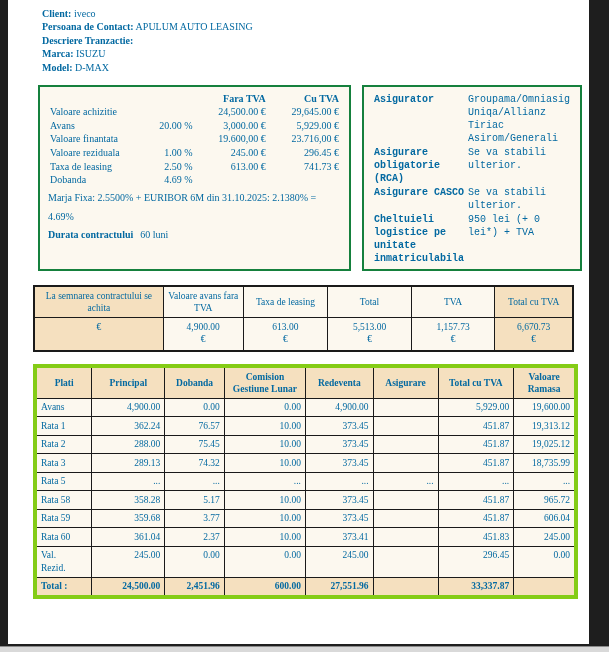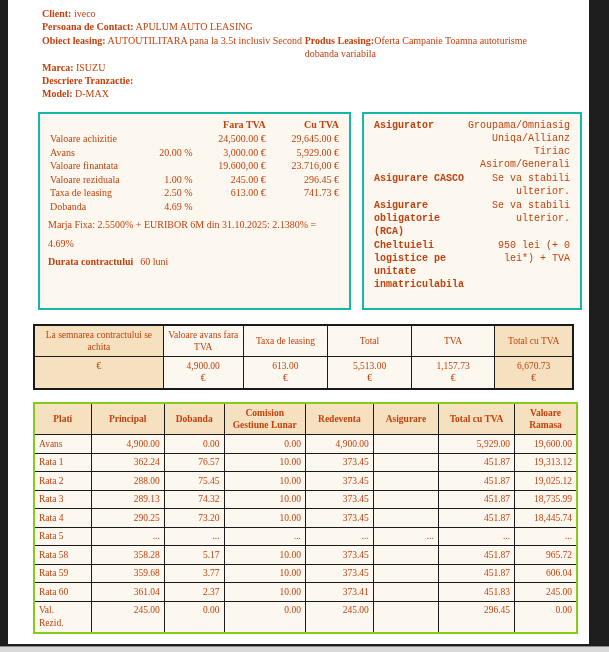--- a/index.html
+++ b/index.html
@@ -1,85 +1,81 @@
 <!DOCTYPE html>
 <html><head>
 <meta charset="utf-8">
 <style>
   * { margin:0; padding:0; box-sizing:border-box; }
   html,body { background:#4a4a4a; }
   .viewer {
     position:relative; width:609px; height:652px; background:#1e1e1e;
-    font-family:"Liberation Serif","DejaVu Serif",serif; color:#c2410c; overflow:hidden;
+    font-family:"Liberation Serif","DejaVu Serif",serif; color:#0369a1; overflow:hidden;
   }
   .page {
     position:absolute; left:8px; top:0; width:581px; height:644px;
     background:#ffffff; padding:7px 11px 0 25px;
   }
   .bottom-bar {
     position:absolute; left:0; bottom:0; width:609px; height:6px;
     background:#d9d9d9; border-top:1px solid #8a8a8a;
   }
   
   .info { margin-left:9px; font-size:10px; line-height:13.4px; }
   .lbl { font-weight:bold; }
   .two-col { display:flex; }
   .col-left { width:49%; }
   .col-right { width:46%; }
   
   .boxes-row { display:flex; gap:11px; margin:11px 0 0 5px; min-height:146px; }
-  .box { border:2px solid #14b8a6; background:#fcf8ef; padding:5px 8px 16px 8px; }
+  .box { border:2px solid #15803d; background:#fcf8ef; padding:5px 8px 4px 8px; }
   .values-box { flex:0 0 313px; }
   .insurance-box { flex:1; }
   .vb-table { width:100%; border-collapse:collapse; font-size:10px; }
   .vb-table td { padding:0.5px 2px; vertical-align:top; line-height:12.6px; }
   .vb-label { font-weight:normal; width:31%; }
   .vb-num { text-align:right; }
   .vb-pct { width:19%;text-align:right; } .vb-fara { width:25%; } .vb-cu { width:25%; }
   .vb-head { font-weight:bold; }
   .margin-note { font-size:10px; line-height:19px; margin-top:1px; }
   .duration-line { font-size:10px; line-height:13px; margin-top:2px; }
   .duration-line .val { margin-left:7px; }
   .ins-table { width:100%; border-collapse:collapse; font-size:10px; }
   .ins-table td { padding:0.5px 2px; vertical-align:top; line-height:13px;font-family:Liberation Mono, monospace; }
   .ins-label { font-weight:bold; width:44%; }
-  .ins-value { text-align:right; }
+  .ins-value { text-align:left; }
   
   .summary { width:541px; border-collapse:collapse; margin-top:14px; font-size:9.5px;
              border:2px solid #1a1a1a; text-align:center; table-layout:fixed; }
   .summary td { border:1px solid #1a1a1a; background:#fcf8ef; padding:3px 4px; line-height:12px; }
   .summary thead td { vertical-align:middle; height:31px; }
   .summary tbody td { vertical-align:top; height:33px; }
   .summary td.hl { background:#f5e0bf; }
   
   .schedule { width:545px; border-collapse:collapse; margin-top:12px; font-size:9.5px;
-              border:2px solid #84cc16; table-layout:fixed; }
+              border:4px solid #84cc16; table-layout:fixed; }
   .schedule th { border:1px solid #1a1a1a; background:#f5e0bf; font-weight:bold;
                  text-align:center; padding:3px 2px; line-height:12px; vertical-align:middle; }
   .schedule td { border:1px solid #1a1a1a; background:#fcf8ef; padding:2.5px 4px;
                  line-height:12.5px; vertical-align:top; }
   .schedule td.c0 { text-align:left; white-space:pre-line; }
   .schedule td.num { text-align:right; }
   .schedule tr.total td { background:#f5e0bf; font-weight:bold; }
 </style>
 </head>
 <body>
 
 <div class="viewer">
   <div class="page">
 
     <div class="info">
       <div class="line"><span class="lbl">Client:</span> <span>iveco</span></div>
       <div class="line"><span class="lbl">Persoana de Contact:</span> <span>APULUM AUTO LEASING</span></div>
-      <div class="line two-col">
-        <div class="col-left"><span class="lbl">Obiect leasing:</span> <span>AUTOUTILITARA pana la 3.5t inclusiv Second</span></div>
-        <div class="col-right"><span class="lbl">Produs Leasing:</span><span>Oferta Campanie Toamna autoturisme dobanda variabila</span></div>
-      </div>
+      <div class="line"><span class="lbl">Descriere Tranzactie:</span></div>
       <div class="line"><span class="lbl">Marca:</span> <span>ISUZU</span></div>
-      <div class="line"><span class="lbl">Descriere Tranzactie:</span></div>
       <div class="line"><span class="lbl">Model:</span> <span>D-MAX</span></div>
     </div>
 
     <div class="boxes-row">
       <div class="box values-box">
         <table class="vb-table">
           <colgroup>
               <col style="width:31%">
               <col style="width:19%">
               <col style="width:25%">
@@ -137,25 +133,25 @@
       </div>
 
       <div class="box insurance-box">
         <table class="ins-table">
           <tbody id="insurance-rows">
               <tr>
                 <td class="ins-label">Asigurator</td>
                 <td class="ins-value">Groupama/Omniasig Uniqa/Allianz Tiriac Asirom/Generali</td>
               </tr>
               <tr>
+                <td class="ins-label">Asigurare obligatorie (RCA)</td>
+                <td class="ins-value">Se va stabili ulterior.</td>
+              </tr>
+              <tr>
                 <td class="ins-label">Asigurare CASCO</td>
-                <td class="ins-value">Se va stabili ulterior.</td>
-              </tr>
-              <tr>
-                <td class="ins-label">Asigurare obligatorie (RCA)</td>
                 <td class="ins-value">Se va stabili ulterior.</td>
               </tr>
               <tr>
                 <td class="ins-label">Cheltuieli logistice pe unitate inmatriculabila</td>
                 <td class="ins-value">950 lei (+ 0 lei*) + TVA</td>
               </tr>
             </tbody>
         </table>
       </div>
     </div>
@@ -266,30 +262,20 @@
             <td class="c0">Rata 3</td>
             <td class="num">289.13</td>
             <td class="num">74.32</td>
             <td class="num">10.00</td>
             <td class="num">373.45</td>
             <td class="num"></td>
             <td class="num">451.87</td>
             <td class="num">18,735.99</td>
           </tr>
           <tr>
-            <td class="c0">Rata 4</td>
-            <td class="num">290.25</td>
-            <td class="num">73.20</td>
-            <td class="num">10.00</td>
-            <td class="num">373.45</td>
-            <td class="num"></td>
-            <td class="num">451.87</td>
-            <td class="num">18,445.74</td>
-          </tr>
-          <tr>
             <td class="c0">Rata 5</td>
             <td class="num">...</td>
             <td class="num">...</td>
             <td class="num">...</td>
             <td class="num">...</td>
             <td class="num">...</td>
             <td class="num">...</td>
             <td class="num">...</td>
           </tr>
           <tr>
@@ -326,18 +312,28 @@
             <td class="c0">Val.
 Rezid.</td>
             <td class="num">245.00</td>
             <td class="num">0.00</td>
             <td class="num">0.00</td>
             <td class="num">245.00</td>
             <td class="num"></td>
             <td class="num">296.45</td>
             <td class="num">0.00</td>
           </tr>
+          <tr class="total">
+            <td class="c0">Total :</td>
+            <td class="num">24,500.00</td>
+            <td class="num">2,451.96</td>
+            <td class="num">600.00</td>
+            <td class="num">27,551.96</td>
+            <td class="num"></td>
+            <td class="num">33,337.87</td>
+            <td class="num"></td>
+          </tr>
         </tbody>
     </table>
 
   </div>
   <div class="bottom-bar"></div>
 </div>
 
 </body></html>

